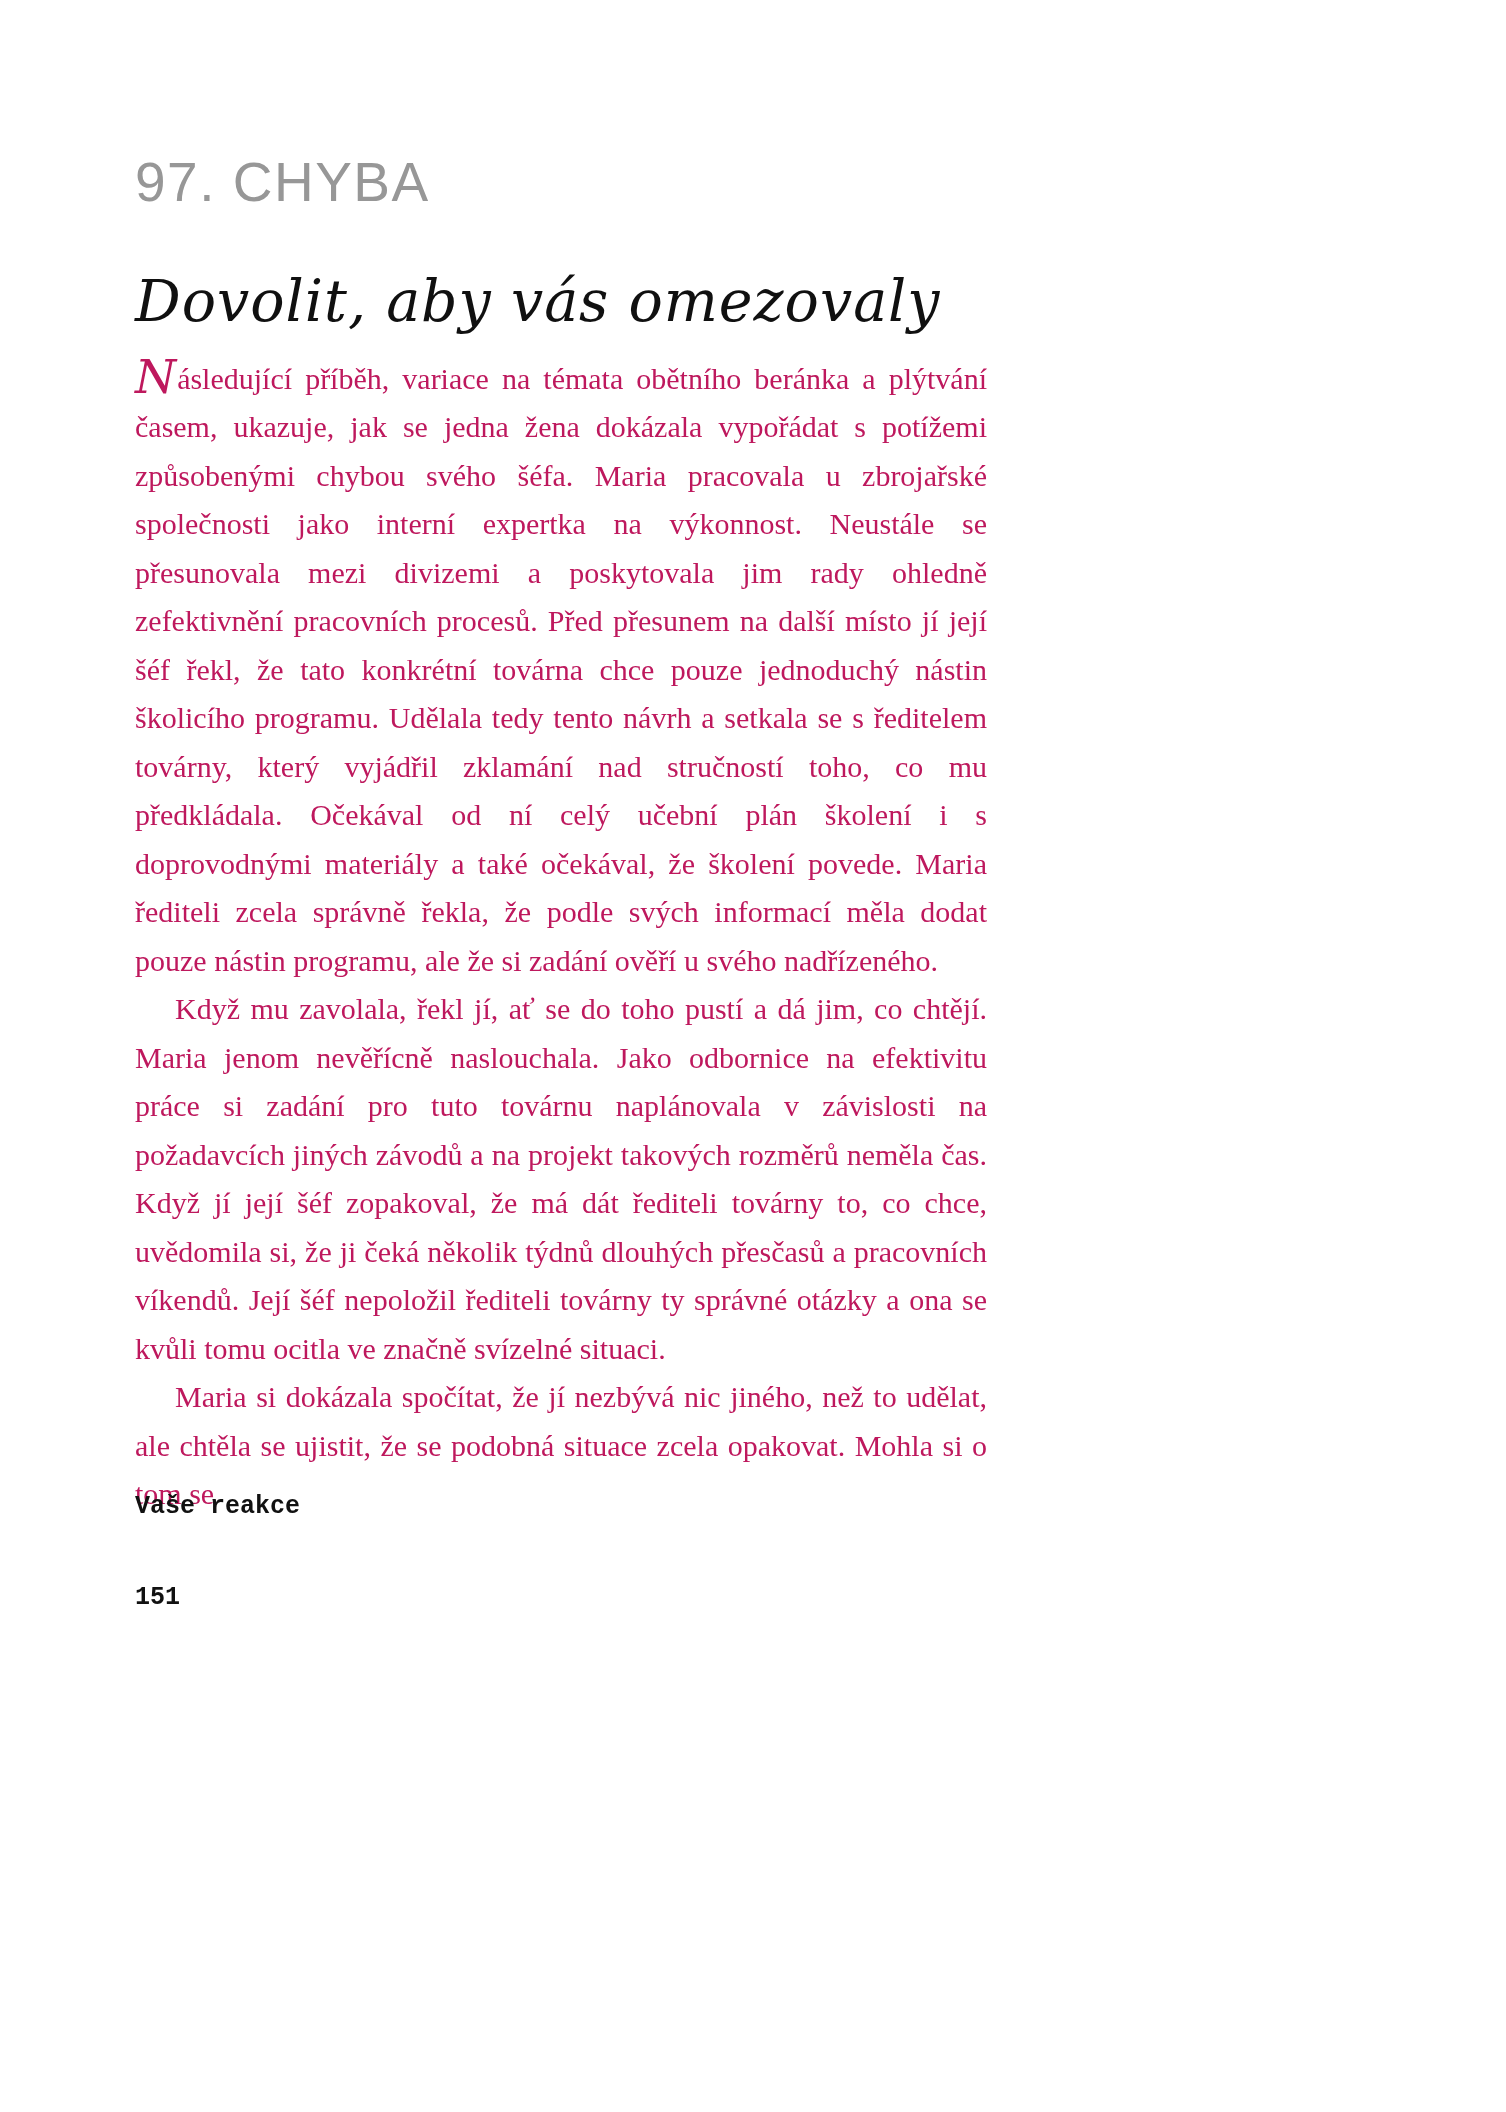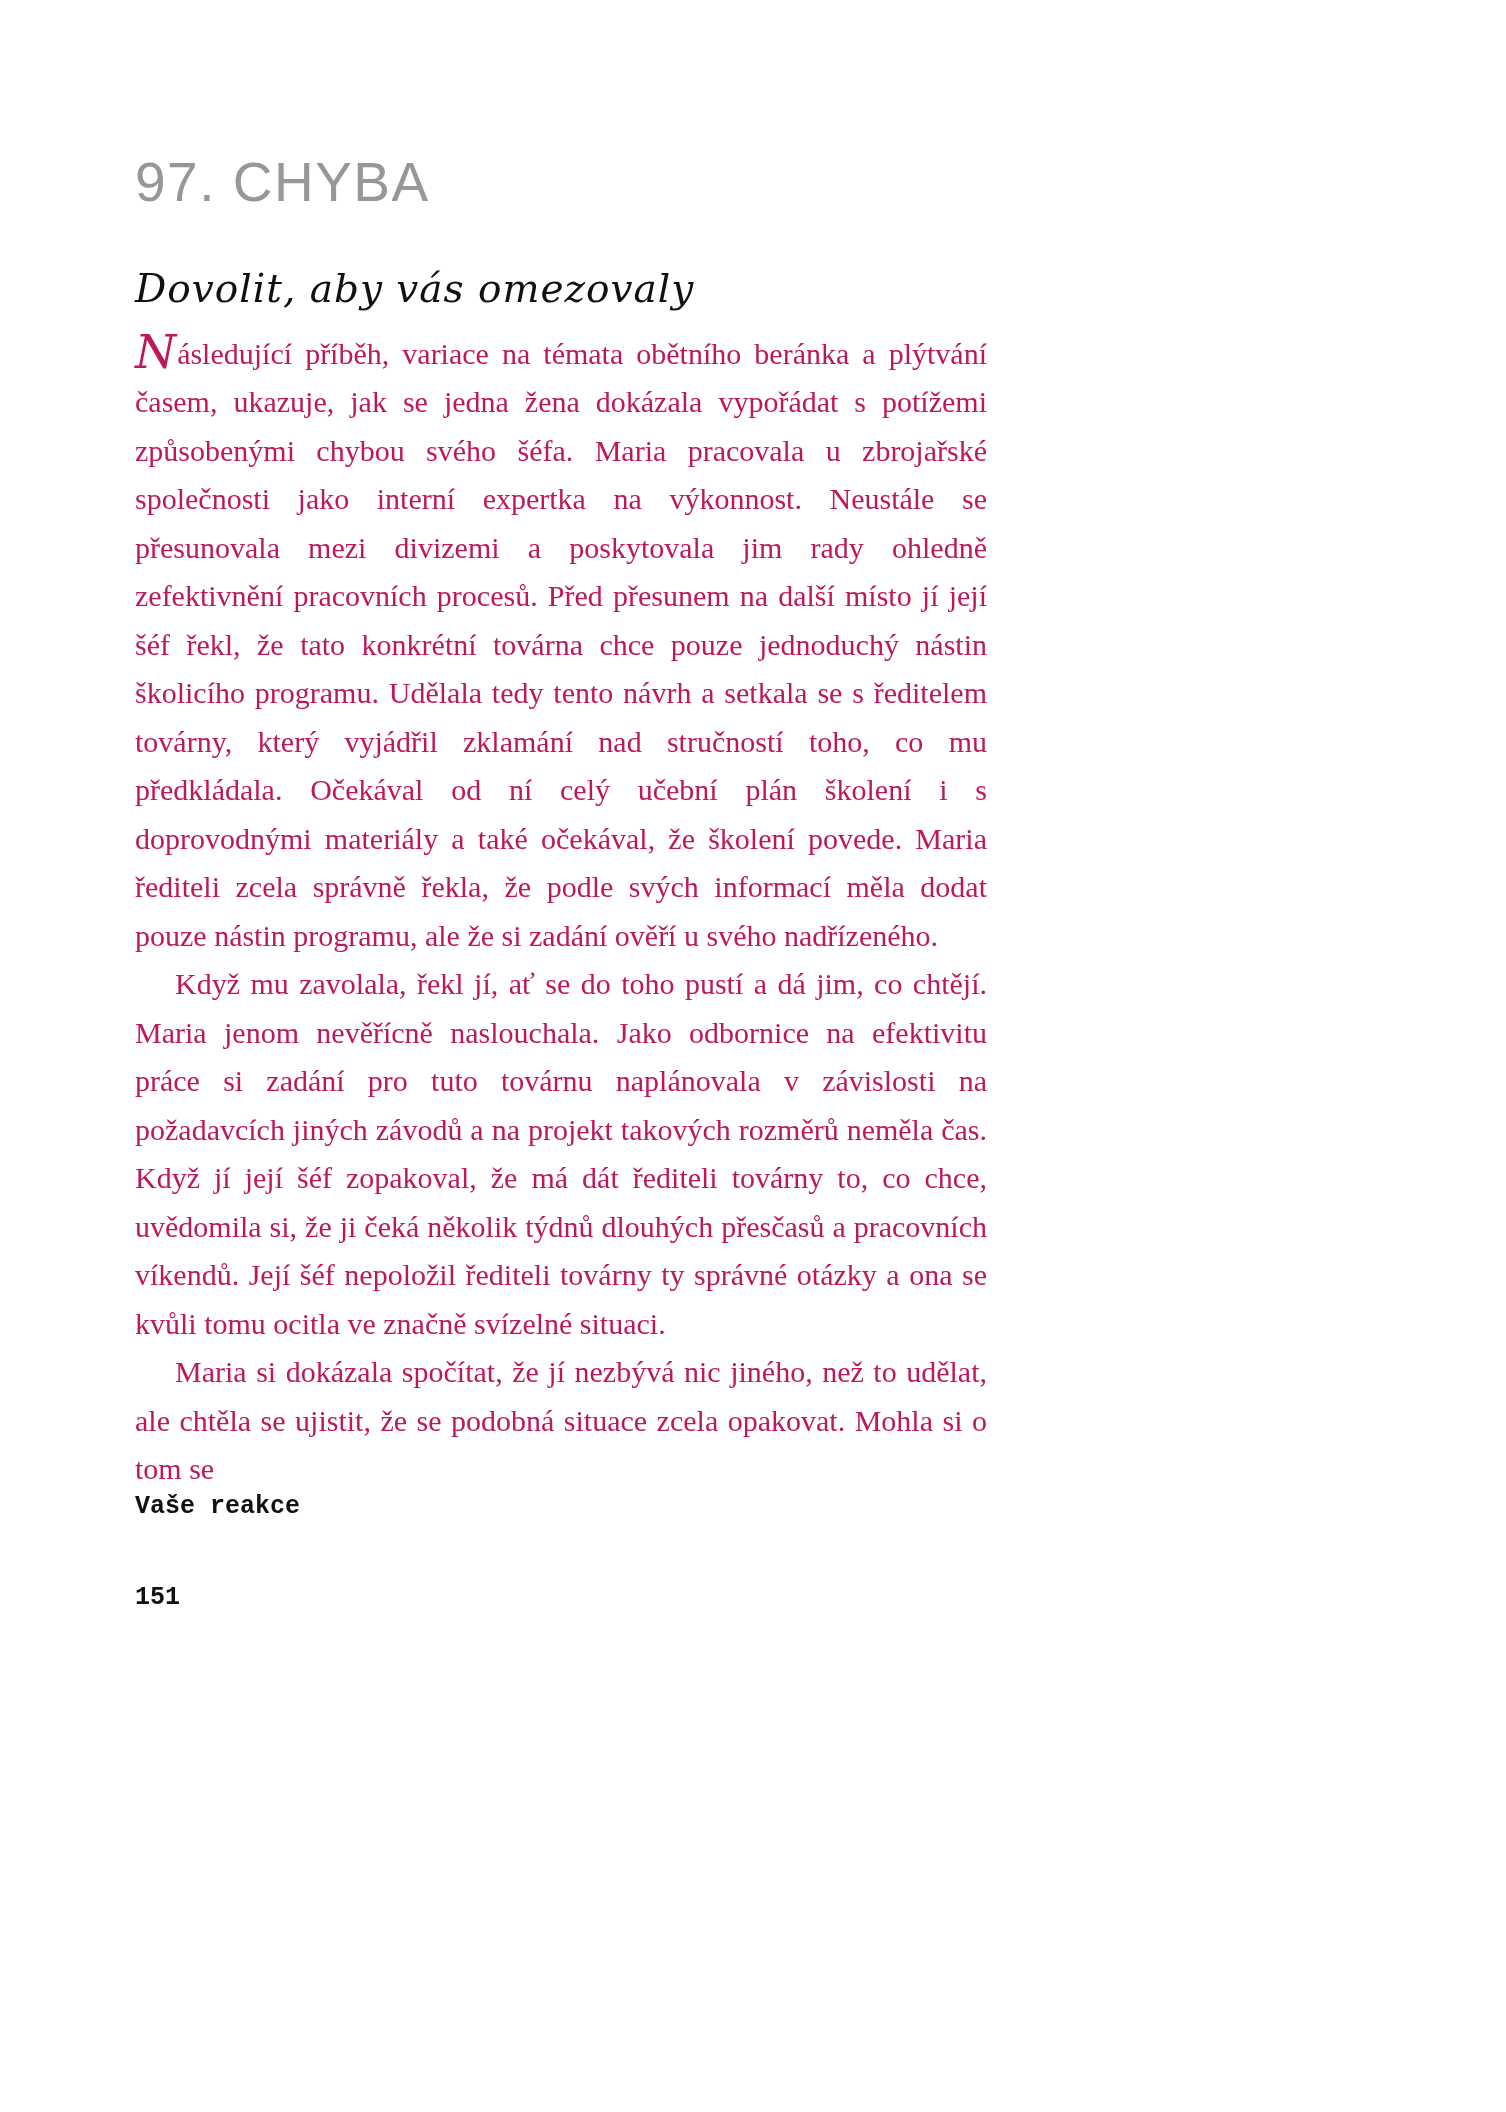--- a/index.html
+++ b/index.html
@@ -26,21 +26,21 @@
     font-weight: 300;
     font-size: 55px;
     letter-spacing: 1.5px;
     color: #979797;
     margin: 0 0 48px 0;
   }
   .chapter-title {
     font-family: "DejaVu Serif", serif;
     font-style: italic;
     font-weight: normal;
-    font-size: 39px;
+    font-size: 57px;
     line-height: 1.38;
     color: #101010;
     margin: 0 0 14px 0;
     letter-spacing: 1px;
   }
   .body-text {
     font-family: "Liberation Serif", serif;
     font-size: 30px;
     line-height: 48.5px;
     color: #be185d;

